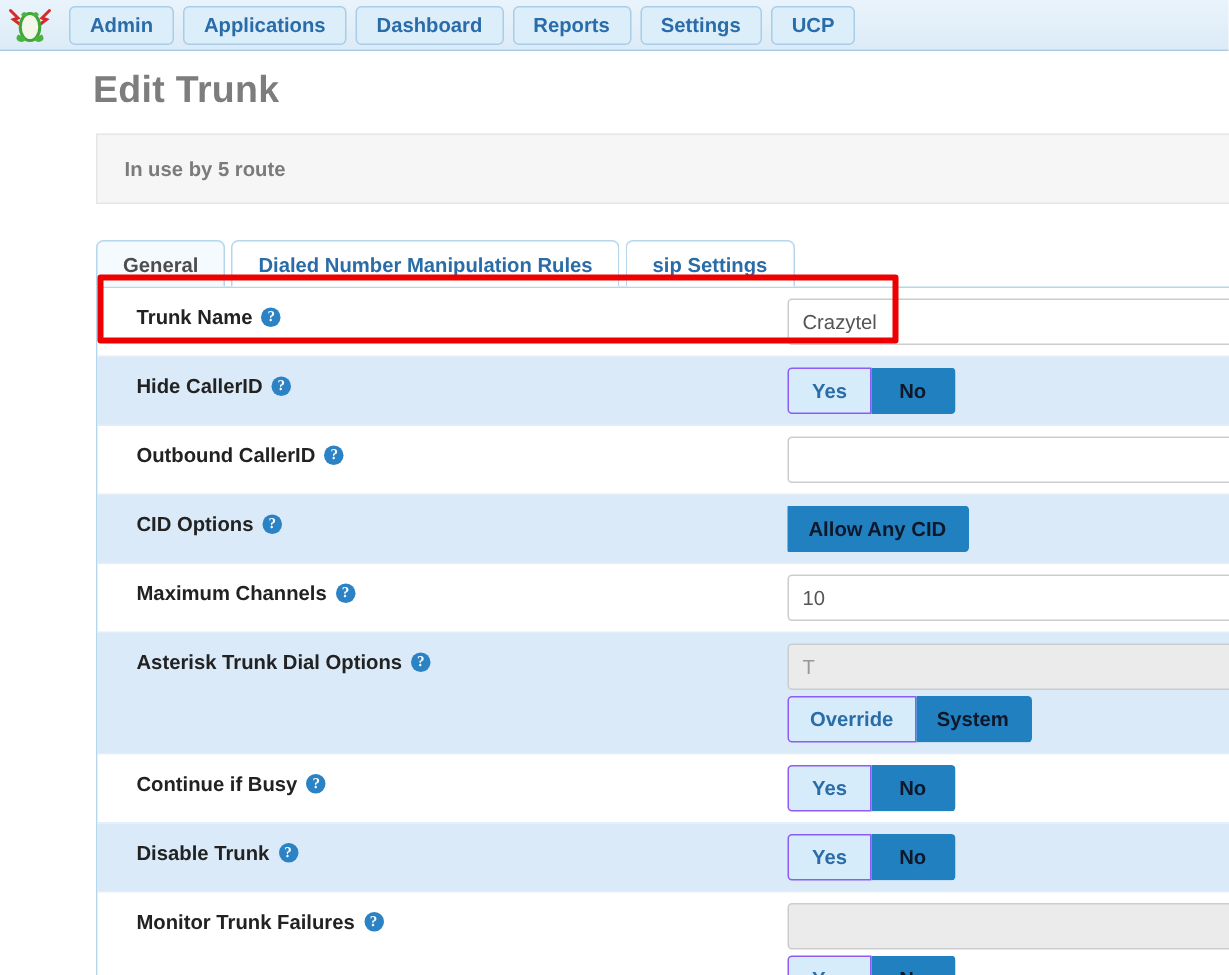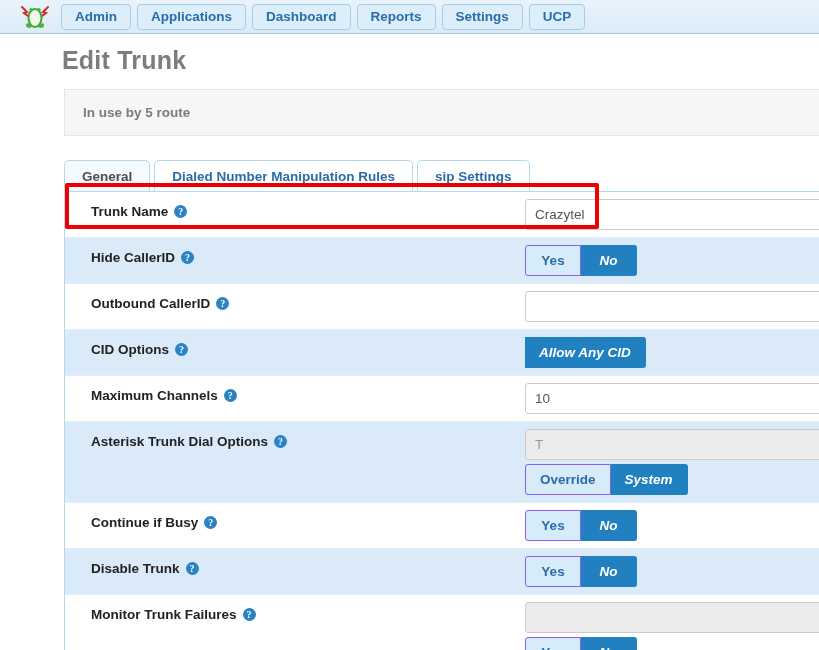--- a/index.html
+++ b/index.html
@@ -11,21 +11,21 @@
     font-family: "Liberation Sans", sans-serif;
   }
 
   
   #topnav {
     position: absolute; left: 0; top: 0;
     width: 819px; height: 34px;
     background: linear-gradient(#e9f3fb, #dcebf7);
     border-bottom: 1px solid #a9c9e2;
     display: flex; align-items: center;
-    padding-left: 16px;
+    padding-left: 1px;
   }
   #logo {
     width: 38px; height: 30px;
     margin-right: 4px;
     display: flex; align-items: center; justify-content: center;
     flex: 0 0 auto;
   }
   .navbtn {
     height: 26px;
     margin: 0 3px;
@@ -171,21 +171,21 @@
     min-width: 56px;
     padding: 0 14px;
     display: flex; align-items: center; justify-content: center;
     font-size: 13.5px;
     font-weight: bold;
     border: 1px solid #8b5cf6;
     cursor: pointer;
     white-space: nowrap;
   }
   .tbtn.off { background: #d7ecfb; color: #2a6ca8; }
-  .tbtn.on  { background: #2180c0; color: #ffffff; border-color: #2180c0; font-style: italic; }
+  .tbtn.on  { background: #2180c0; color: #0f172a; border-color: #2180c0; }
   .tbtn:first-child { border-radius: 3px 0 0 3px; }
   .tbtn:last-child  { border-radius: 0 3px 3px 0; border-left: none; }
 
   
   #highlight-box {
     position: absolute;
     left: 65px; top: 183px;
     width: 534px; height: 46px;
     border: 4px solid #ee0000;
     border-radius: 2px;

